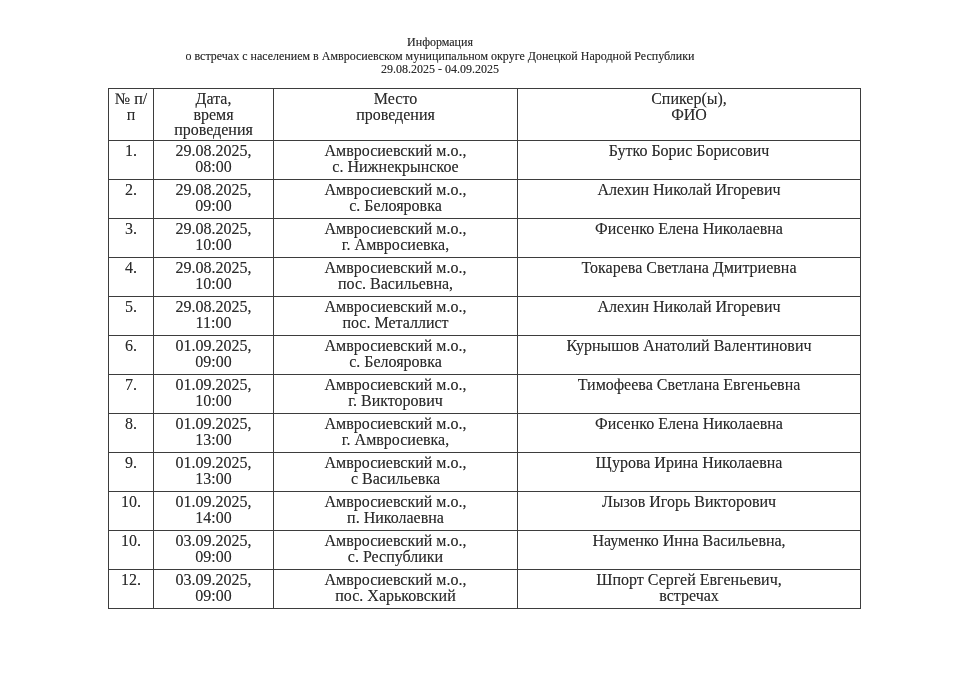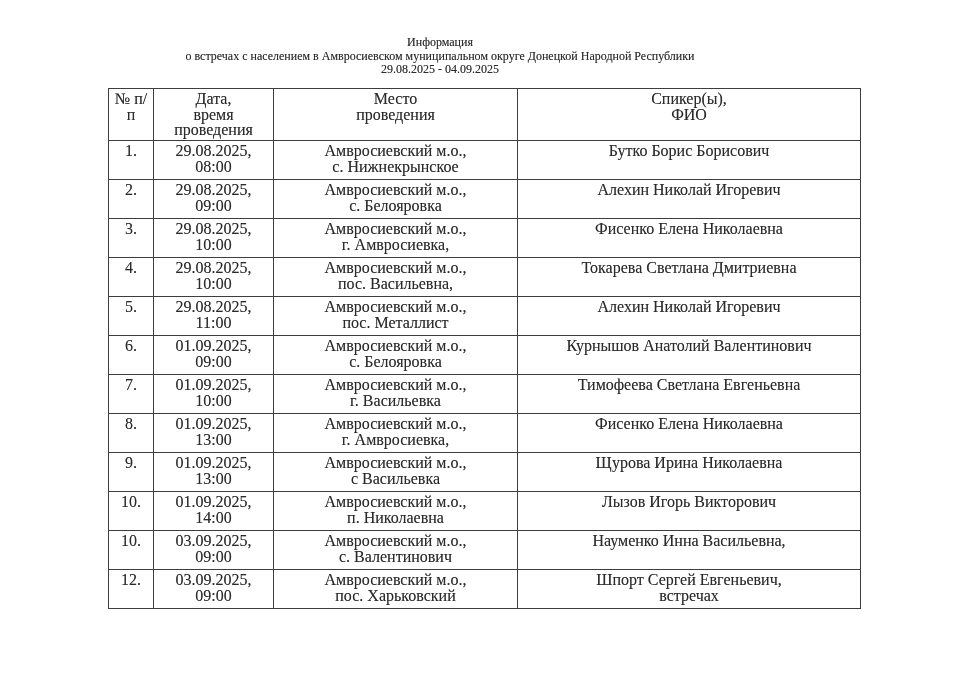--- a/index.html
+++ b/index.html
@@ -195,21 +195,21 @@
   <tr>
     <td>
       <div>7.</div>
     </td>
     <td>
       <div>01.09.2025,</div>
       <div>10:00</div>
     </td>
     <td>
       <div>Амвросиевский м.о.,</div>
-      <div>г. Васильевка</div>
+      <div>г. Викторович</div>
     </td>
     <td>
       <div>Тимофеева Светлана Евгеньевна</div>
       <div></div>
     </td>
   </tr>
 
   <tr>
     <td>
       <div>8.</div>
@@ -267,21 +267,21 @@
   <tr>
     <td>
       <div>10.</div>
     </td>
     <td>
       <div>03.09.2025,</div>
       <div>09:00</div>
     </td>
     <td>
       <div>Амвросиевский м.о.,</div>
-      <div>с. Валентинович</div>
+      <div>с. Республики</div>
     </td>
     <td>
       <div>Науменко Инна Васильевна,</div>
       <div></div>
     </td>
   </tr>
 
   <tr>
     <td>
       <div>12.</div>

